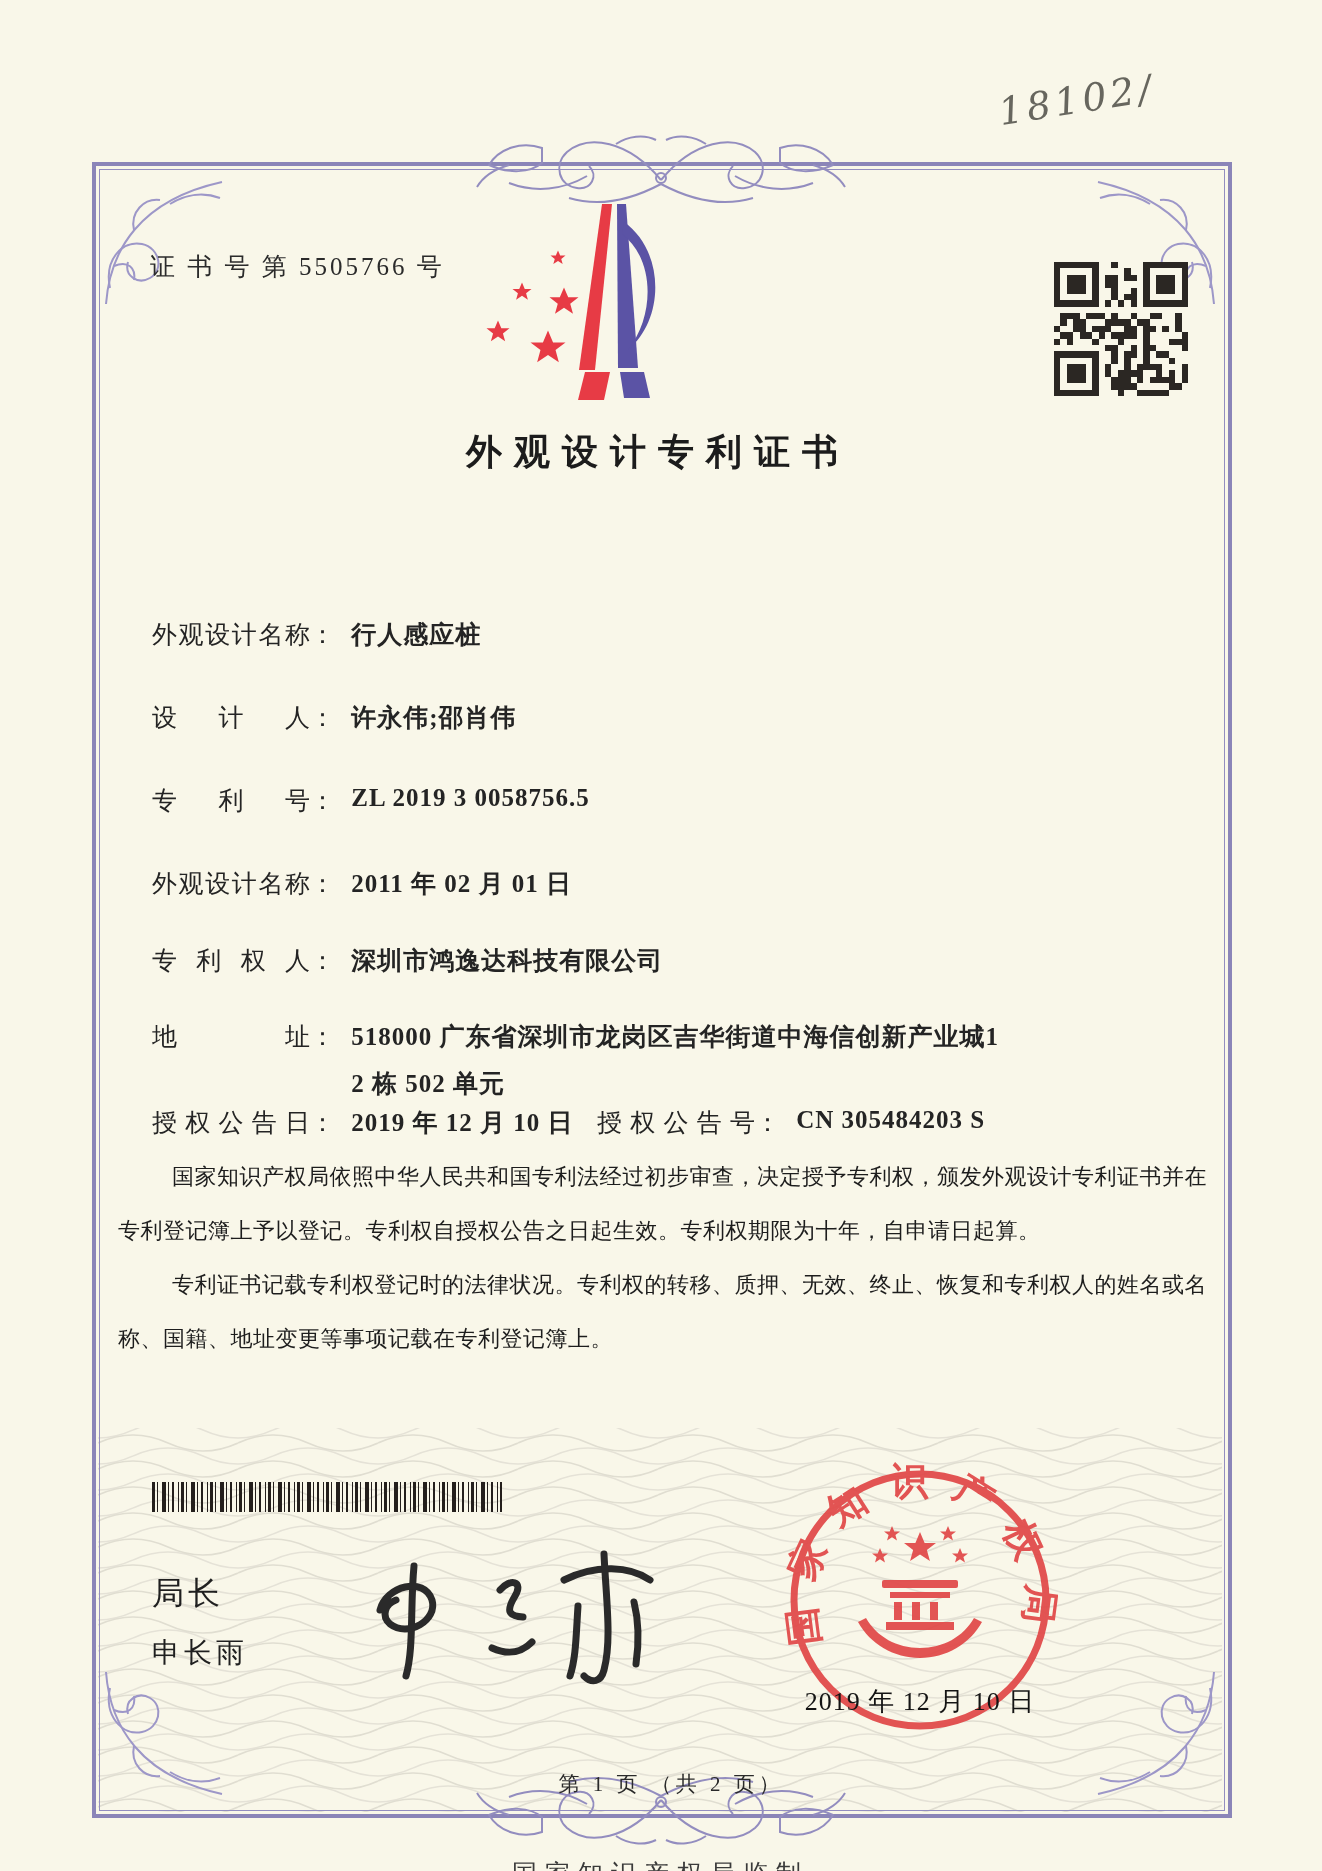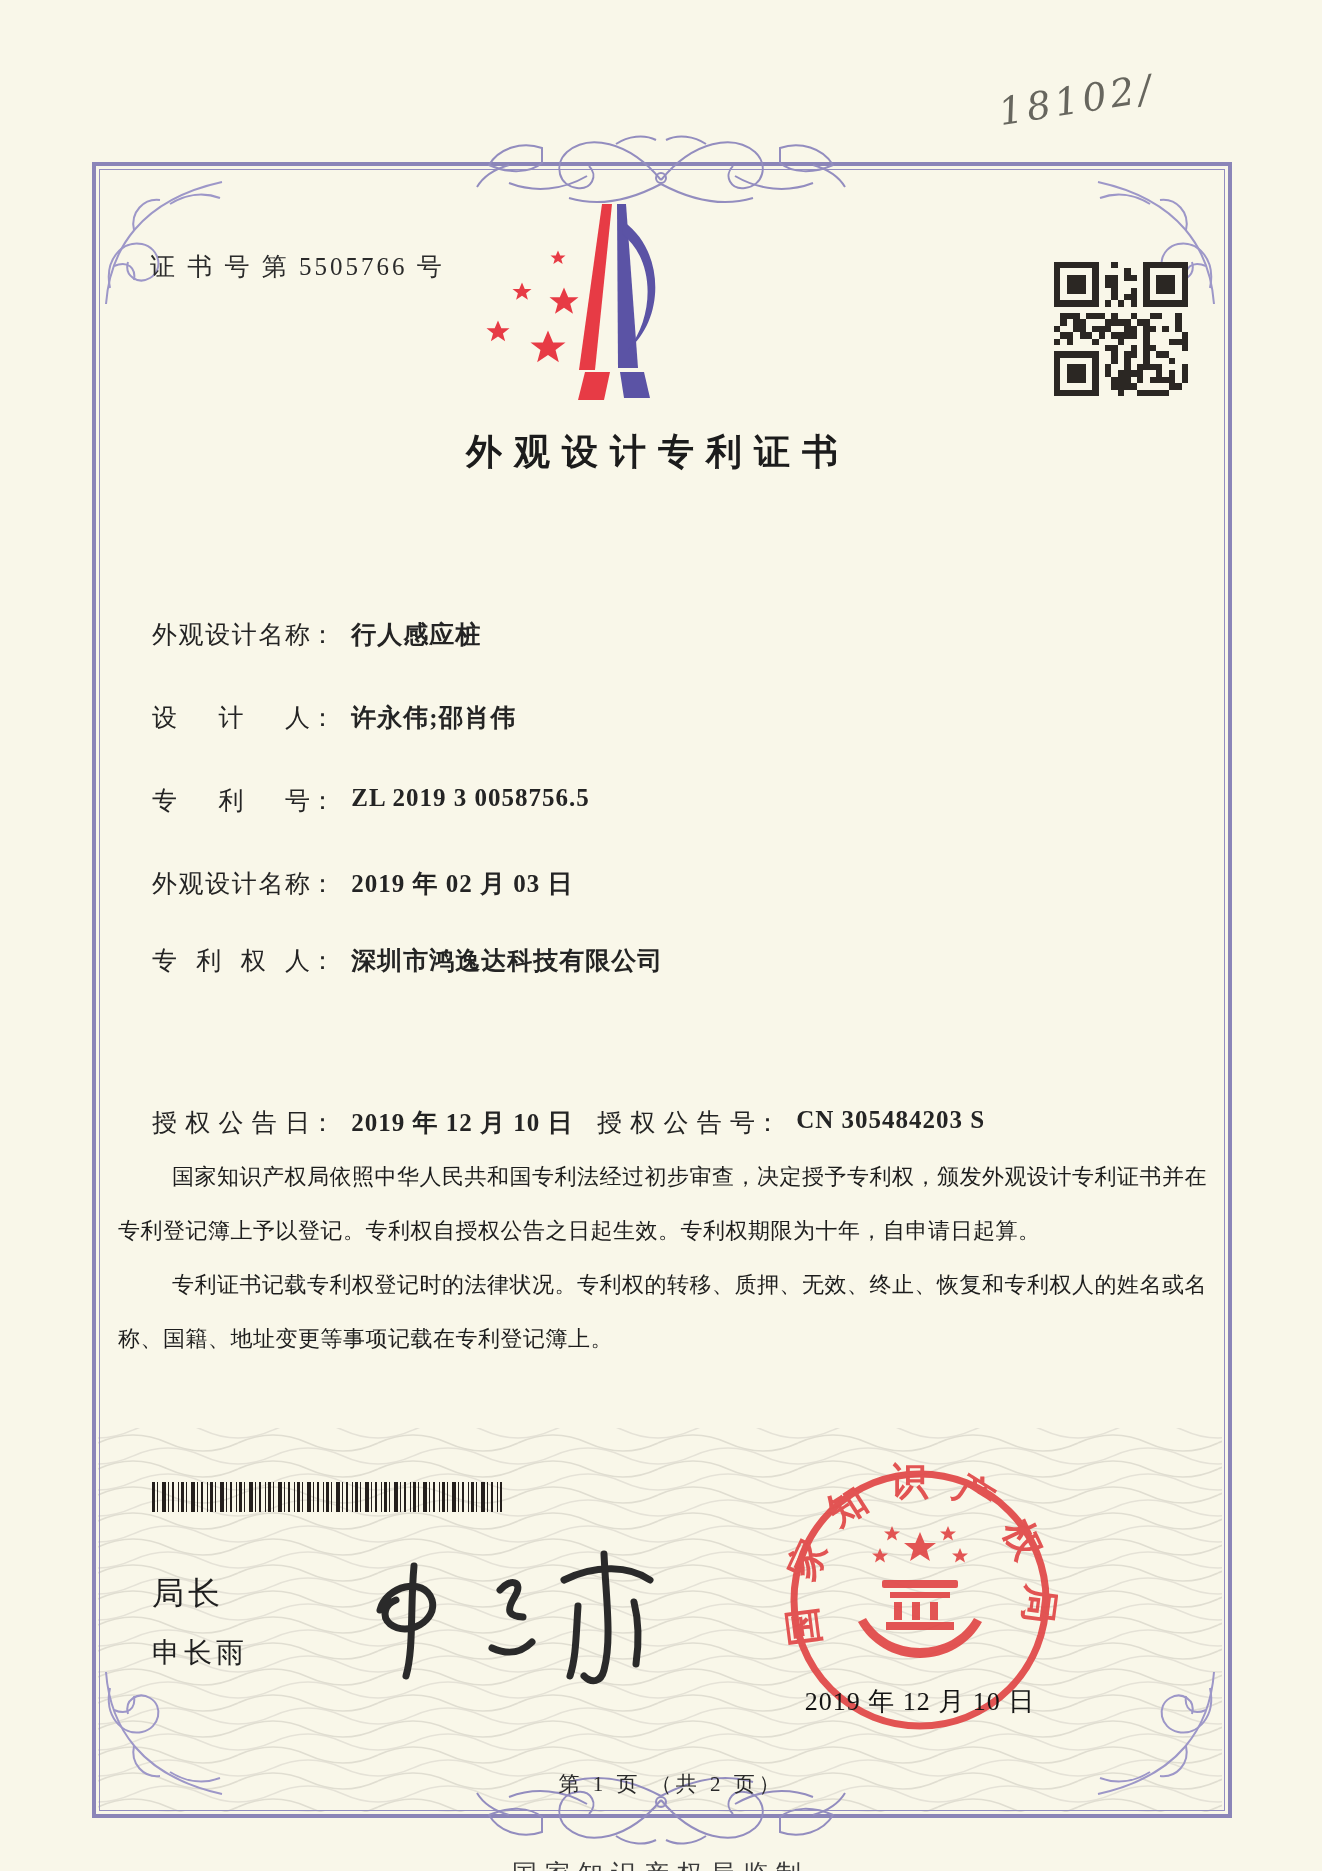--- a/index.html
+++ b/index.html
@@ -303,25 +303,29 @@
   <div class="field-row" style="top:701px">
     <span class="flabel">设计人</span><span class="fcolon">：</span>
     <span class="fvalue">许永伟;邵肖伟</span>
   </div>
   <div class="field-row" style="top:784px">
     <span class="flabel">专利号</span><span class="fcolon">：</span>
     <span class="fvalue">ZL 2019 3 0058756.5</span>
   </div>
   <div class="field-row" style="top:867px">
     <span class="flabel">外观设计名称</span><span class="fcolon">：</span>
-    <span class="fvalue">2019 年 02 月 03 日</span>
+    <span class="fvalue">2011 年 02 月 01 日</span>
   </div>
   <div class="field-row" style="top:944px">
     <span class="flabel">专利权人</span><span class="fcolon">：</span>
     <span class="fvalue">深圳市鸿逸达科技有限公司</span>
+  </div>
+  <div class="field-row" style="top:1020px">
+    <span class="flabel">地址</span><span class="fcolon">：</span>
+    <span class="fvalue"><span>518000 广东省深圳市龙岗区吉华街道中海信创新产业城1</span><span class="addr-line2">2 栋 502 单元</span></span>
   </div>
   <div class="field-row" style="top:1106px">
     <span class="flabel">授权公告日</span><span class="fcolon">：</span>
     <span class="fvalue">2019 年 12 月 10 日</span>
   </div>
   <div class="field-row" style="top:1106px;left:597px">
     <span class="flabel">授权公告号</span><span class="fcolon">：</span>
     <span class="fvalue">CN 305484203 S</span>
   </div>
 

